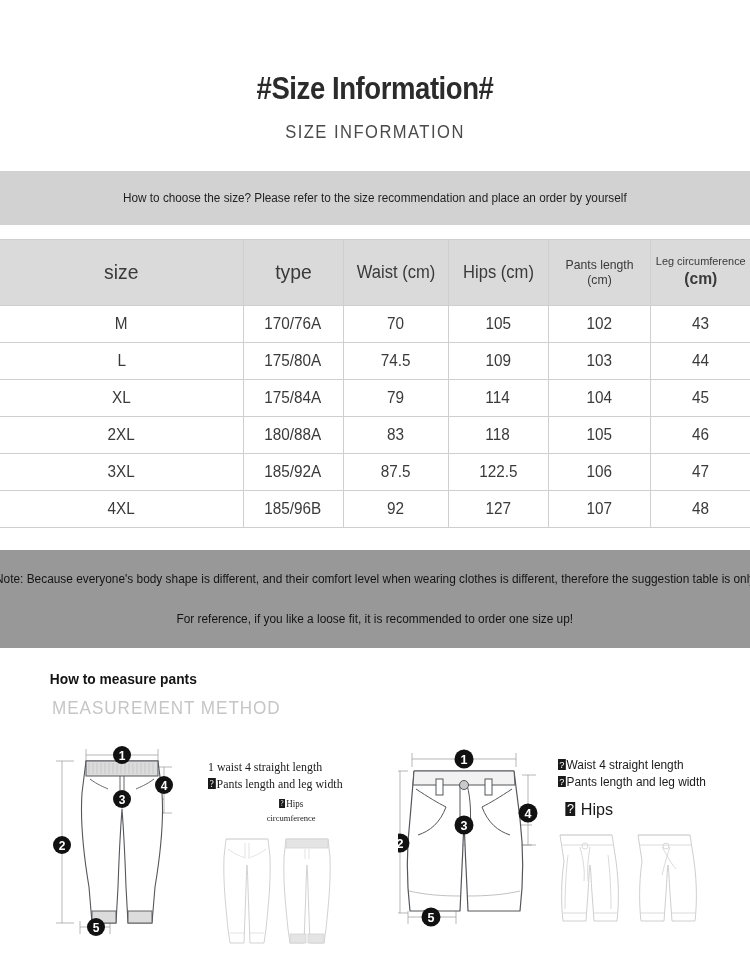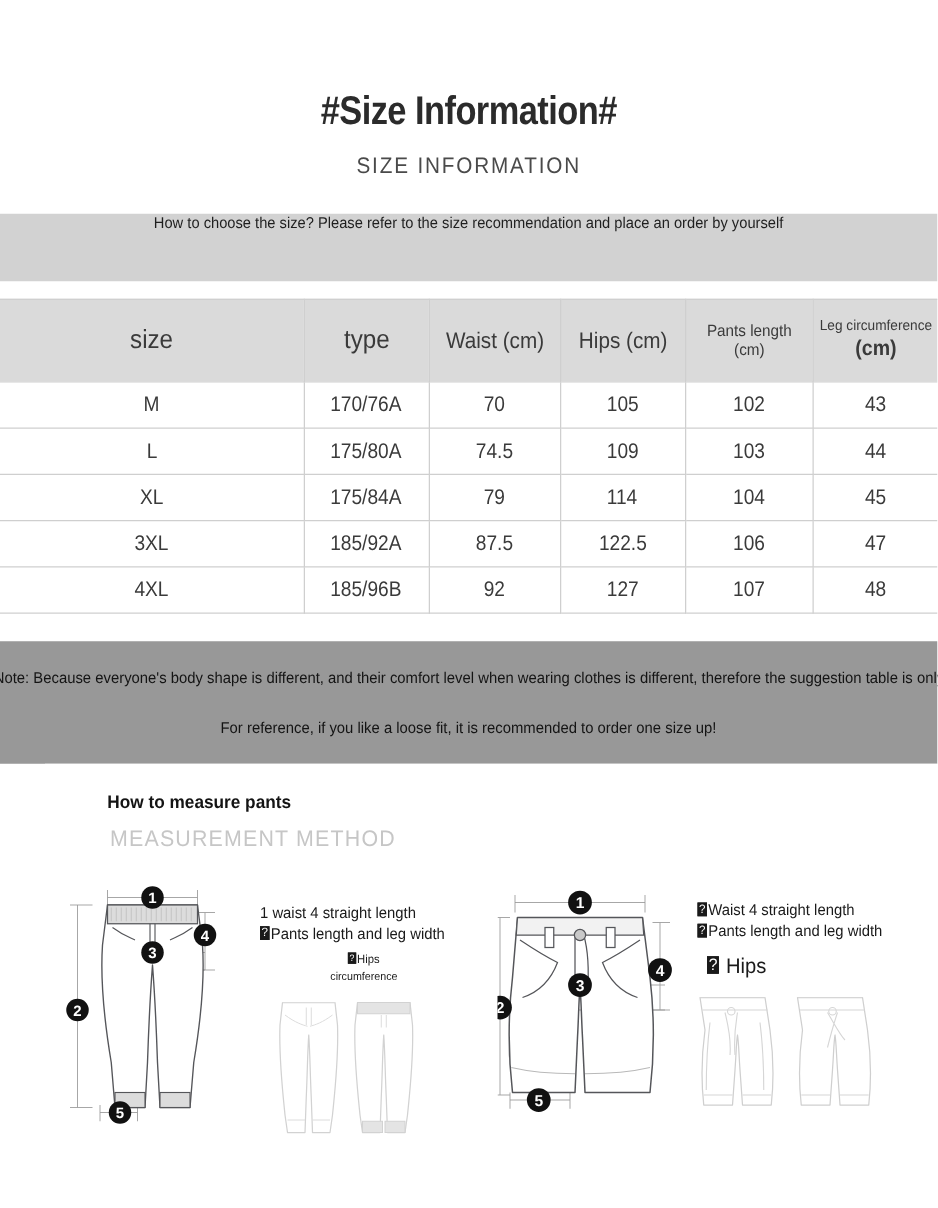--- a/index.html
+++ b/index.html
@@ -37,21 +37,21 @@
     color: #4a4a4a;
     transform: scaleX(0.92);
   }
 
   
   .instruction-band {
     margin-top: 28px;
     height: 54px;
     background: #d2d2d2;
     display: flex;
-    align-items: flex-start;
+    align-items: center;
     justify-content: center;
   }
   .instruction-text {
     font-size: 12.5px;
     color: #1f1f1f;
     transform: scaleX(0.94);
     white-space: nowrap;
   }
 
   
@@ -120,21 +120,20 @@
     transform: scaleX(0.95);
     white-space: nowrap;
     text-align: center;
   }
   .note-line.second { margin-top: 26px; }
 
   
   .measure-section {
     padding: 22px 0 0 46px;
     background: #ffffff;
-    margin-left: 36px;
   }
   .measure-title {
     font-size: 14.5px;
     font-weight: bold;
     color: #141414;
     transform: scaleX(0.95);
     display: inline-block;
   }
   .measure-sub {
     margin-top: 10px;
@@ -255,20 +254,28 @@
       </tr>
       <tr>
         <td><span>XL</span></td>
         <td><span>175/84A</span></td>
         <td><span>79</span></td>
         <td><span>114</span></td>
         <td><span>104</span></td>
         <td><span>45</span></td>
       </tr>
       <tr>
+        <td><span>2XL</span></td>
+        <td><span>180/88A</span></td>
+        <td><span>83</span></td>
+        <td><span>118</span></td>
+        <td><span>105</span></td>
+        <td><span>46</span></td>
+      </tr>
+      <tr>
         <td><span>3XL</span></td>
         <td><span>185/92A</span></td>
         <td><span>87.5</span></td>
         <td><span>122.5</span></td>
         <td><span>106</span></td>
         <td><span>47</span></td>
       </tr>
       <tr>
         <td><span>4XL</span></td>
         <td><span>185/96B</span></td>
@@ -370,21 +377,21 @@
       <g>
         <circle cx="124" cy="58" r="9" fill="#111111"></circle>
         <text x="124" y="62.5" font-family="Liberation Sans, sans-serif" font-size="12" font-weight="bold" fill="#ffffff" text-anchor="middle">4</text>
       </g>
       <g>
         <circle cx="56" cy="200" r="9" fill="#111111"></circle>
         <text x="56" y="204.5" font-family="Liberation Sans, sans-serif" font-size="12" font-weight="bold" fill="#ffffff" text-anchor="middle">5</text>
       </g>
     </svg>
 
-    <div class="legend" style="left:168px; top:32px; width:175px;">
+    <div class="legend" style="left:168px; top:32px; width:175px;font-family:Liberation Serif, serif;">
       <div class="legend-line">1 waist 4 straight length</div>
       <div class="legend-line"><span class="tofu">?</span><span>Pants length and leg width</span></div>
       <div class="legend-line small center" style="margin-top:4px;"><span class="tofu">?</span><span>Hips</span></div>
       <div class="legend-line tiny center">circumference</div>
     </div>
 
     <svg class="fig-thumbs" style="left:172px; top:104px;" width="130" height="120" viewBox="0 0 130 120">
       <g fill="#ffffff" stroke="#d2d2d2" stroke-width="1" stroke-linejoin="round">
         <path d="M14,8 L56,8 L58,26 C59,52 56,78 54,98 L52,112 L38,112 L37,84 C36,62 36,48 35,34
                  C34,48 34,62 33,84 L32,112 L18,112 L16,98 C14,78 11,52 12,26 Z"></path>

